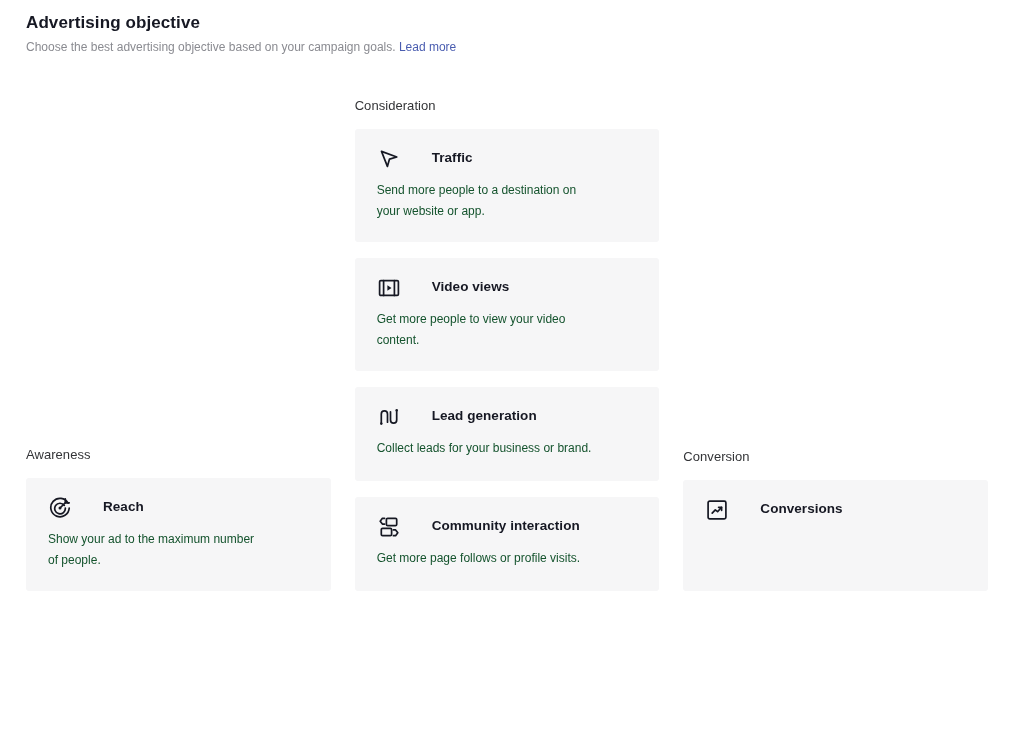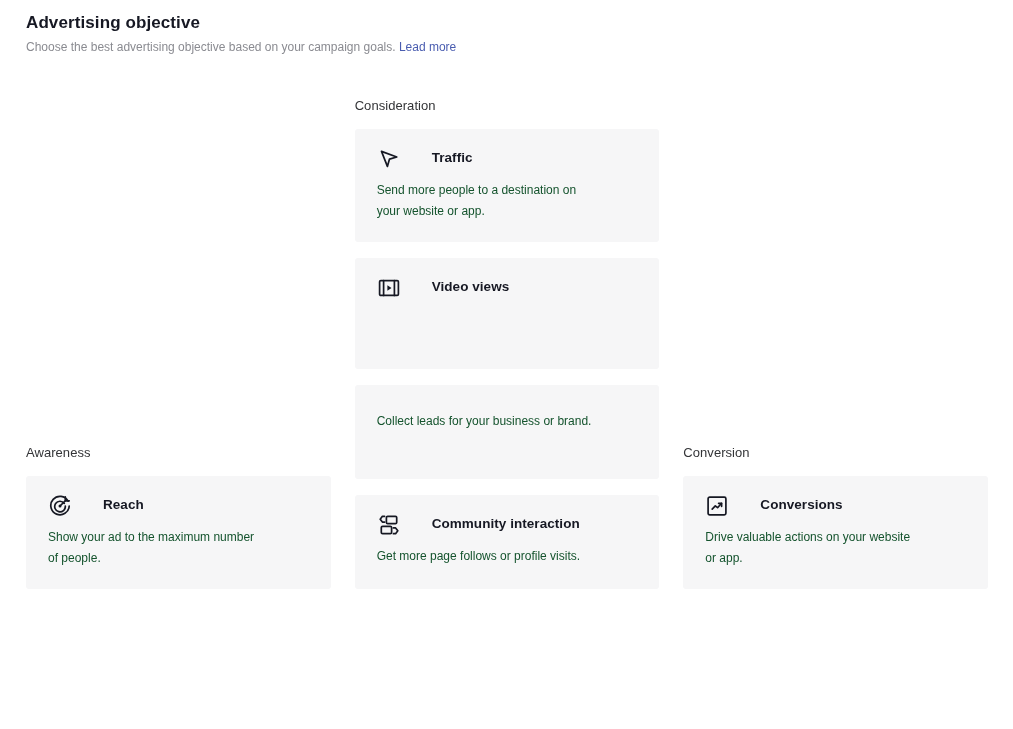--- a/index.html
+++ b/index.html
@@ -169,23 +169,35 @@
         <div class="card-head">
           <span class="card-icon">
             <svg viewBox="0 0 24 24" fill="none" stroke="currentColor" stroke-width="1.7" stroke-linecap="round" stroke-linejoin="round">
               <rect x="2.6" y="4.6" width="18.8" height="14.8" rx="1.2"></rect>
               <path d="M6.6 4.6v14.8M17.4 4.6v14.8"></path>
               <path d="M10.4 9.3l4.1 2.7-4.1 2.7z" fill="currentColor" stroke="none"></path>
             </svg>
           </span>
           <span class="card-title">Video views</span>
         </div>
+        <div class="card-desc">Get more people to view your video content.</div>
       </div>
 
       <div class="card compact">
+        <div class="card-head">
+          <span class="card-icon">
+            <svg viewBox="0 0 24 24" fill="none" stroke="currentColor" stroke-width="1.7" stroke-linecap="round" stroke-linejoin="round">
+              <path d="M4.3 17.2V8.9a3.1 3.1 0 0 1 6.2 0v8.3"></path>
+              <path d="M13.5 6.8v8.3a3.1 3.1 0 0 0 6.2 0V6.8"></path>
+              <circle cx="4.3" cy="18.6" r="1.3" fill="currentColor" stroke="none"></circle>
+              <circle cx="19.7" cy="5.4" r="1.3" fill="currentColor" stroke="none"></circle>
+            </svg>
+          </span>
+          <span class="card-title">Lead generation</span>
+        </div>
         <div class="card-desc wide">Collect leads for your business or brand.</div>
       </div>
 
       <div class="card compact">
         <div class="card-head">
           <span class="card-icon">
             <svg viewBox="0 0 24 24" fill="none" stroke="currentColor" stroke-width="1.7" stroke-linecap="round" stroke-linejoin="round">
               <rect x="9.4" y="3.3" width="10.3" height="7.4" rx="1.3"></rect>
               <rect x="4.3" y="13.3" width="10.3" height="7.4" rx="1.3"></rect>
               <path d="M7.6 3.3H5.4L3.2 6.2l2.2 2.9h2.2"></path>
@@ -205,18 +217,17 @@
         <div class="card-head">
           <span class="card-icon">
             <svg viewBox="0 0 24 24" fill="none" stroke="currentColor" stroke-width="1.7" stroke-linecap="round" stroke-linejoin="round">
               <rect x="3.1" y="3.1" width="17.8" height="17.8" rx="1.6"></rect>
               <path d="M7.2 15.1l3.1-3.3 2.3 1.9 3.9-4.4"></path>
               <path d="M13.6 9.3h3v3"></path>
             </svg>
           </span>
           <span class="card-title">Conversions</span>
         </div>
-        <div class="card-desc">Drive valuable actions on your website or app.</div>
       </div>
     </div>
 
   </div>
 </div>
 
 </body></html>

